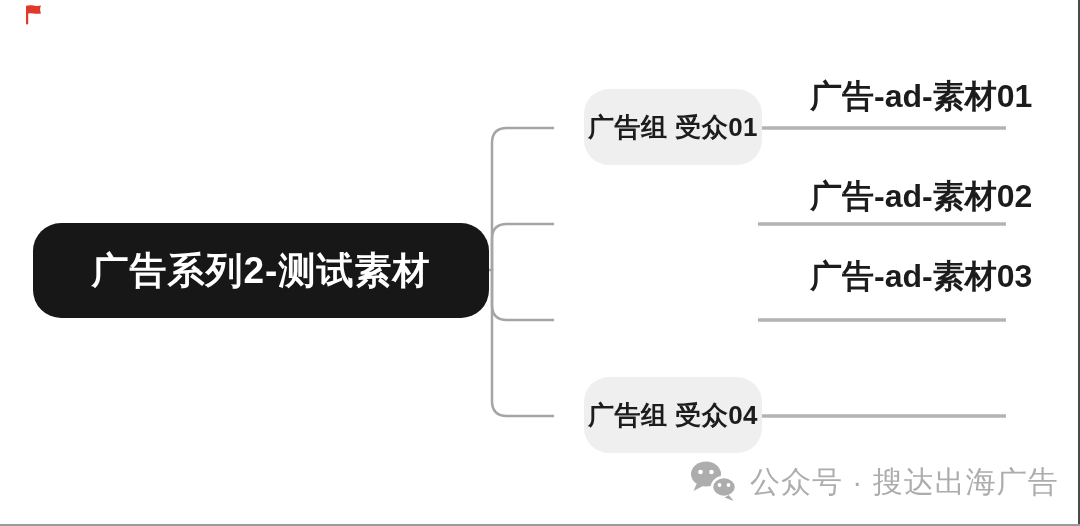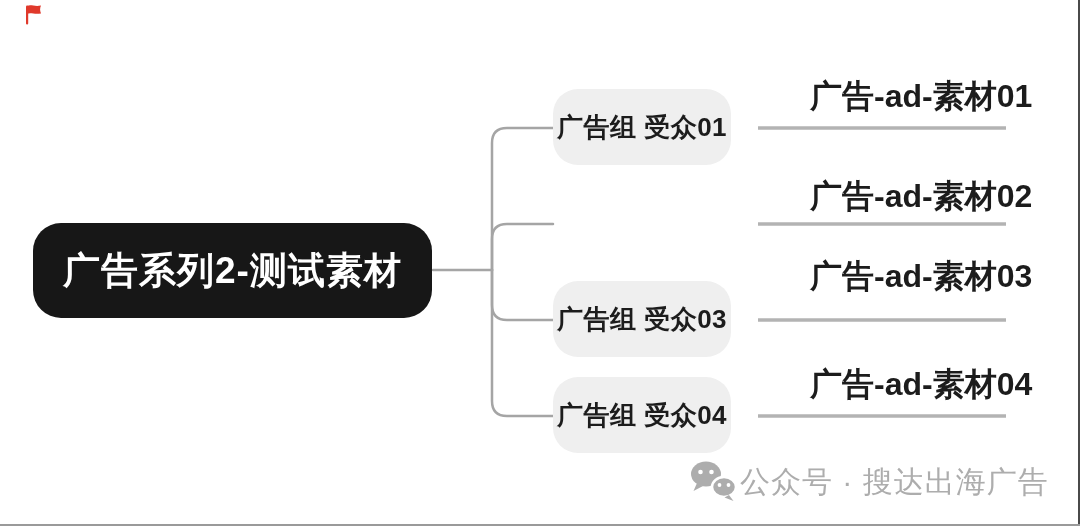--- a/index.html
+++ b/index.html
@@ -11,43 +11,43 @@
   body{font-family:"Liberation Sans","DejaVu Sans",sans-serif;}
   .canvas{
     position:relative;width:1080px;height:526px;background:#ffffff;overflow:hidden;
   }
   .edge-right{position:absolute;top:0;right:0;width:2px;height:100%;background:var(--border_right);}
   .edge-bottom{position:absolute;left:0;bottom:0;width:100%;height:2px;background:var(--border_bottom);}
   .connector-layer{position:absolute;left:0;top:0;width:1080px;height:526px;}
   .connector{fill:none;stroke:var(--line);stroke-width:2.5;stroke-linecap:round;}
   .leaf-line{fill:none;stroke:var(--leaf_line);stroke-width:3.5;stroke-linecap:butt;}
   .root-node{
-    position:absolute;left:33px;top:223px;width:399px;height:95px;
+    position:absolute;left:33px;top:223px;width:456px;height:95px;
     background:var(--root_bg);border-radius:28px;
     display:flex;align-items:center;justify-content:center;
     color:var(--root_text);font-size:37px;font-weight:700;letter-spacing:1px;
     cursor:pointer;
   }
   .group-node{
-    position:absolute;left:553px;width:178px;height:76px;
+    position:absolute;left:584px;width:178px;height:76px;
     background:var(--node_bg);border-radius:25px;
     display:flex;align-items:center;justify-content:center;
     color:var(--text_dark);font-size:26px;font-weight:600;letter-spacing:0.5px;
     cursor:pointer;
   }
   .g1{top:89px}.g2{top:185px}.g3{top:281px}.g4{top:377px}
   .ad-label{
     position:absolute;left:810px;width:200px;height:32px;line-height:32px;
     text-align:center;color:var(--text_dark);font-size:32px;font-weight:600;
     cursor:pointer;white-space:nowrap;
   }
   .a1{top:80px}.a2{top:180px}.a3{top:260px}.a4{top:368px}
   .corner-icon{position:absolute;left:22px;top:3px;width:24px;height:24px;}
   .watermark{
-    position:absolute;left:688px;top:460px;display:flex;align-items:center;
+    position:absolute;left:688px;top:460px;display:flex;align-items:center;gap:10px;
     color:var(--watermark);font-size:30px;font-weight:400;letter-spacing:1px;white-space:nowrap;
   }
   .wm-icon{width:52px;height:44px;flex:0 0 auto;}
 </style>
 </head>
 <body>
 
 <div class="canvas">
 
   <svg class="connector-layer" viewBox="0 0 1080 526" xmlns="http://www.w3.org/2000/svg">
@@ -67,31 +67,27 @@
     <rect x="4" y="2.5" width="2.2" height="19" rx="1.1" fill="var(--corner_red)"></rect>
   </svg>
 
   <div class="root-node">
     <span>广告系列2-测试素材</span>
   </div>
 
   <div class="group-node g1">
     <span>广告组 受众01</span>
   </div>
-  <div class="group-node g3">
-    <span>广告组 受众03</span>
-  </div>
   <div class="group-node g4">
     <span>广告组 受众04</span>
   </div>
 
   <div class="ad-label a1">广告-ad-素材01</div>
   <div class="ad-label a2">广告-ad-素材02</div>
   <div class="ad-label a3">广告-ad-素材03</div>
-  <div class="ad-label a4">广告-ad-素材04</div>
 
   <div class="watermark">
     <svg class="wm-icon" viewBox="0 0 50 44" xmlns="http://www.w3.org/2000/svg">
       <g fill="var(--watermark)">
         <ellipse cx="17" cy="14" rx="15" ry="12.5"></ellipse>
         <path d="M8 23 L4.5 31 L14 26 Z"></path>
       </g>
       <circle cx="11.5" cy="12" r="2.3" fill="#ffffff"></circle>
       <circle cx="22.5" cy="12" r="2.3" fill="#ffffff"></circle>
       <ellipse cx="35" cy="27" rx="12" ry="10" fill="var(--watermark)" stroke="#ffffff" stroke-width="2.5"></ellipse>

